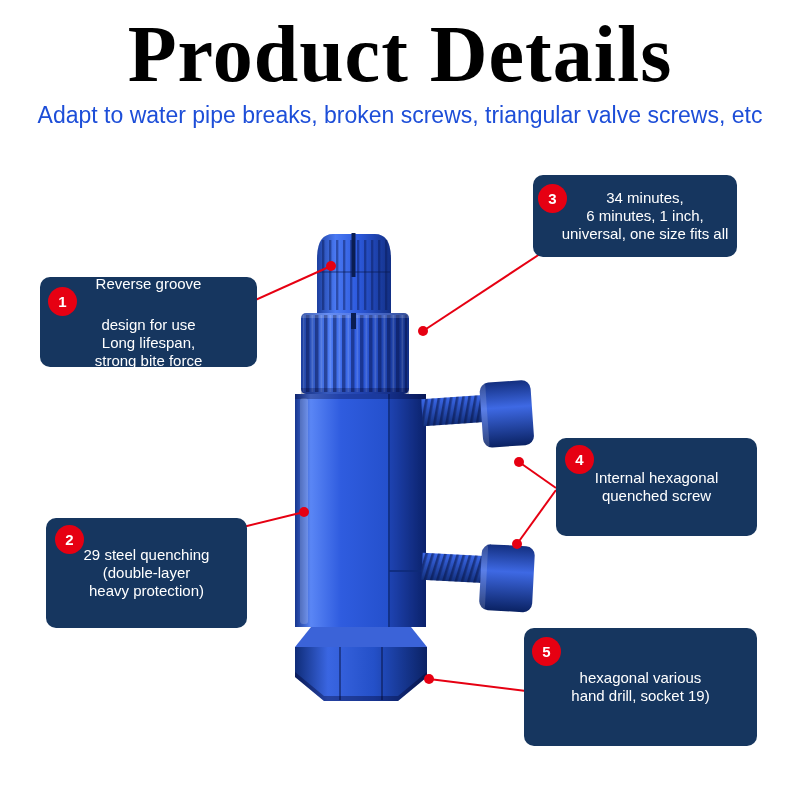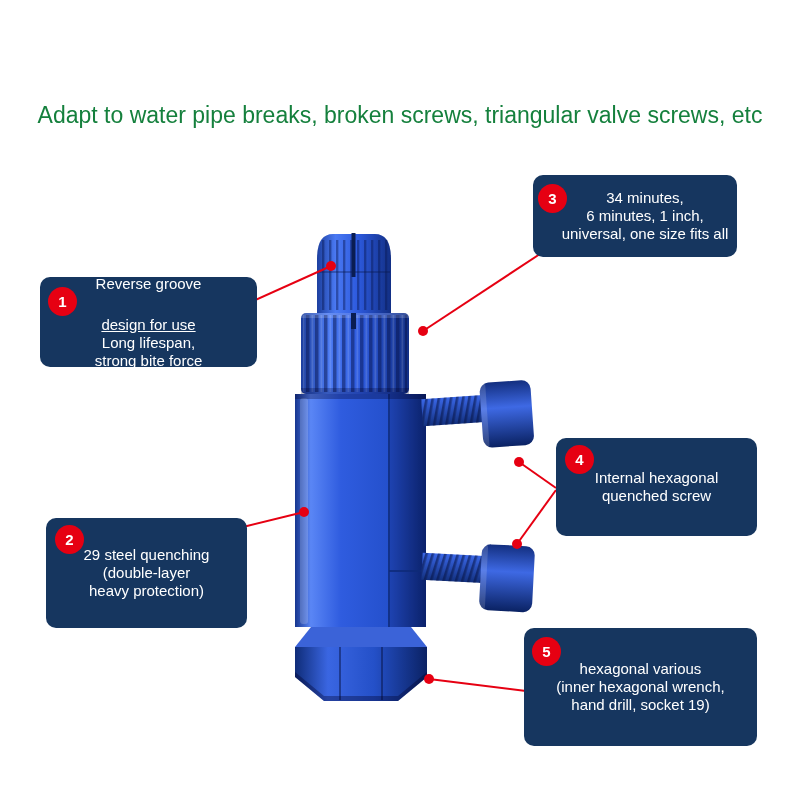--- a/index.html
+++ b/index.html
@@ -9,51 +9,52 @@
     font-family:"Liberation Sans", sans-serif;
   }
   .title{
     position:absolute;top:14px;left:0;width:100%;
     text-align:center;font-family:"Liberation Serif", serif;
     font-weight:bold;font-size:80px;line-height:1;color:#000;
     letter-spacing:1px;margin:0;
   }
   .subtitle{
     position:absolute;top:102px;left:0;width:100%;
-    text-align:center;font-size:23px;color:#15803d;
+    text-align:center;font-size:23px;color:#1d4ed8;
   }
   .scene{position:absolute;top:0;left:0;width:800px;height:800px;z-index:1;}
   .callout{
     position:absolute;background:#16365f;border-radius:10px;
     color:#fff;z-index:2;display:flex;flex-direction:column;
     align-items:center;justify-content:center;text-align:center;
     font-size:15px;line-height:18px;padding:4px 6px;box-sizing:border-box;
   }
   .badge{
     position:absolute;width:29px;height:29px;border-radius:50%;
     background:#e60012;color:#fff;font-weight:bold;font-size:15px;
     display:flex;align-items:center;justify-content:center;
   }
   .c1{left:40px;top:277px;width:217px;height:90px;}
   .c1 .badge{left:8px;top:10px;}
-  .c1 .line:nth-child(3){margin-top:23px;text-decoration:underline;}
+  .c1 .line:nth-child(3){margin-top:23px;}
   .c2{left:46px;top:518px;width:201px;height:110px;}
   .c2 .badge{left:9px;top:7px;}
   .c3{left:533px;top:175px;width:204px;height:82px;padding-left:26px;}
   .c3 .badge{left:5px;top:9px;}
   .c4{left:556px;top:438px;width:201px;height:98px;}
   .c4 .badge{left:9px;top:7px;}
   .c5{left:524px;top:628px;width:233px;height:118px;}
   .c5 .badge{left:8px;top:9px;}
 </style>
 </head>
 <body>
 
 <div class="canvas">
 
+  <h1 class="title">Product Details</h1>
   <div class="subtitle">Adapt to water pipe breaks, broken screws, triangular valve screws, etc</div>
 
   <svg class="scene" viewBox="0 0 800 800">
     <defs>
       <linearGradient id="gradKnob" x1="0" y1="0" x2="1" y2="0">
         <stop offset="0" stop-color="#1c3f9f"></stop>
         <stop offset="0.25" stop-color="#4a79f2"></stop>
         <stop offset="0.55" stop-color="#2d5ade"></stop>
         <stop offset="1" stop-color="#122f85"></stop>
       </linearGradient>
@@ -179,17 +180,16 @@
 
   <div class="callout c4">
     <span class="badge">4</span>
     <div class="line">Internal hexagonal</div>
     <div class="line">quenched screw</div>
   </div>
 
   <div class="callout c5">
     <span class="badge">5</span>
     <div class="line">hexagonal various</div>
-    <div class="line">(inner hexagonal wrench,</div>
     <div class="line">hand drill, socket 19)</div>
   </div>
 
 </div>
 
 </body></html>

